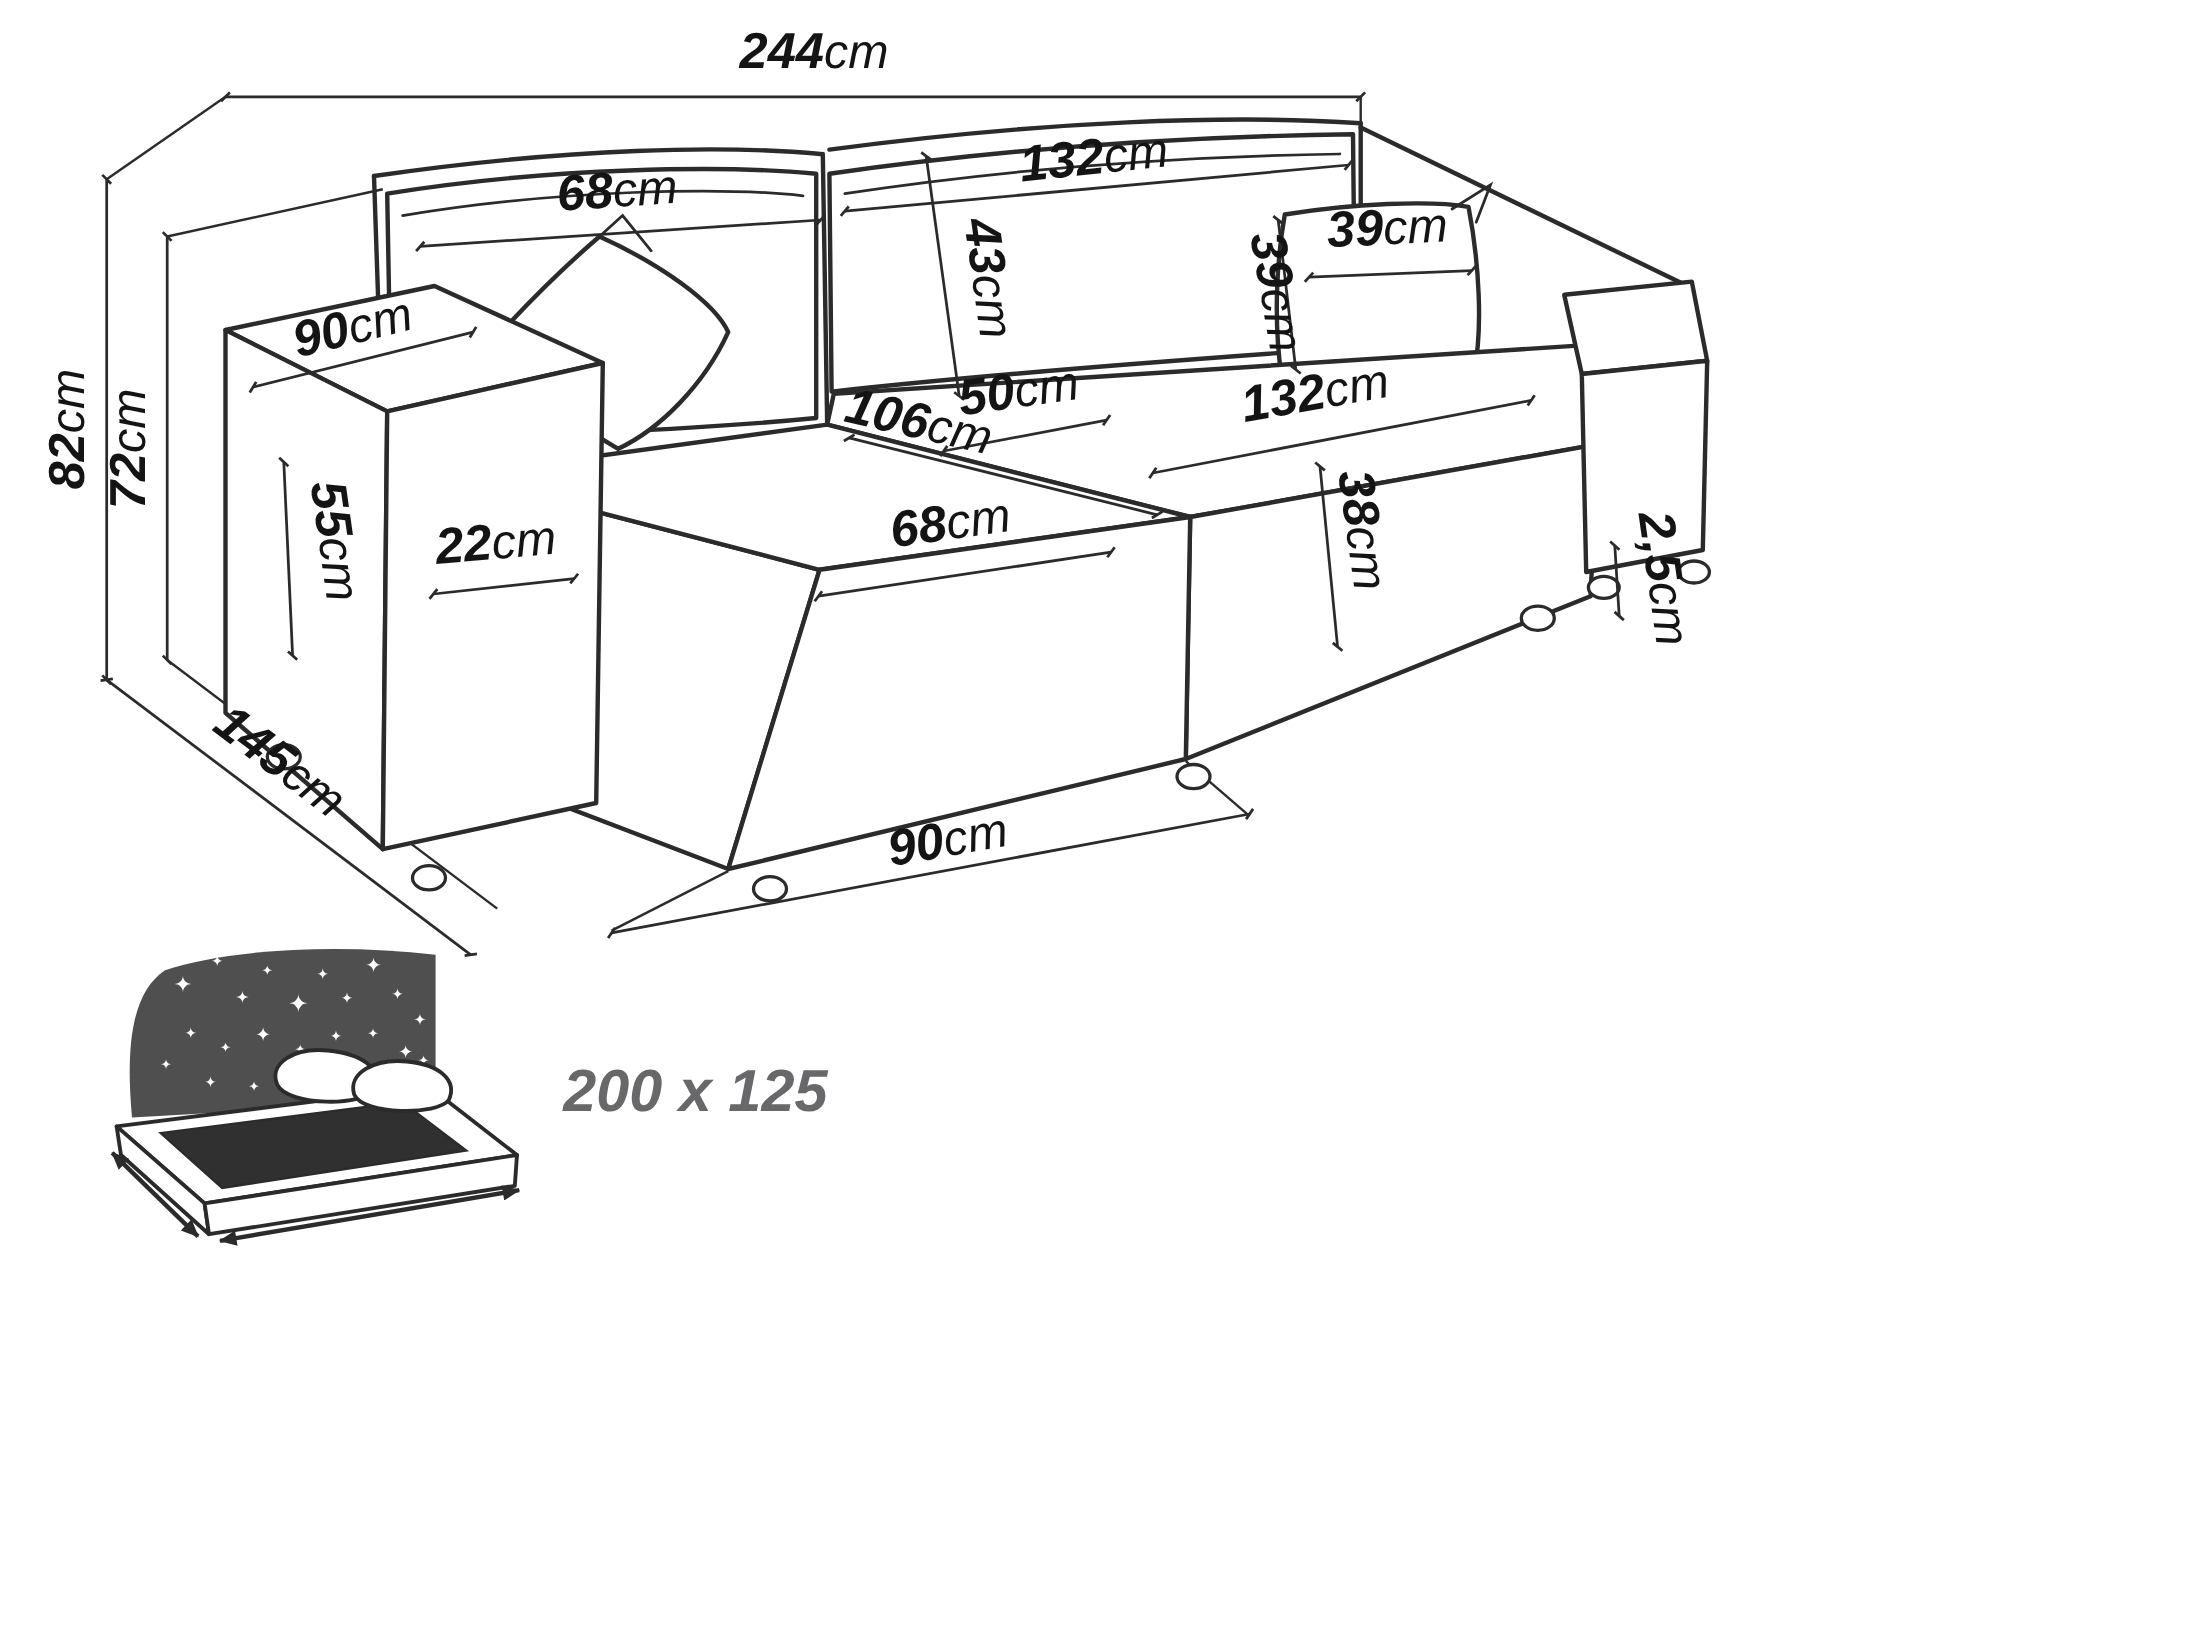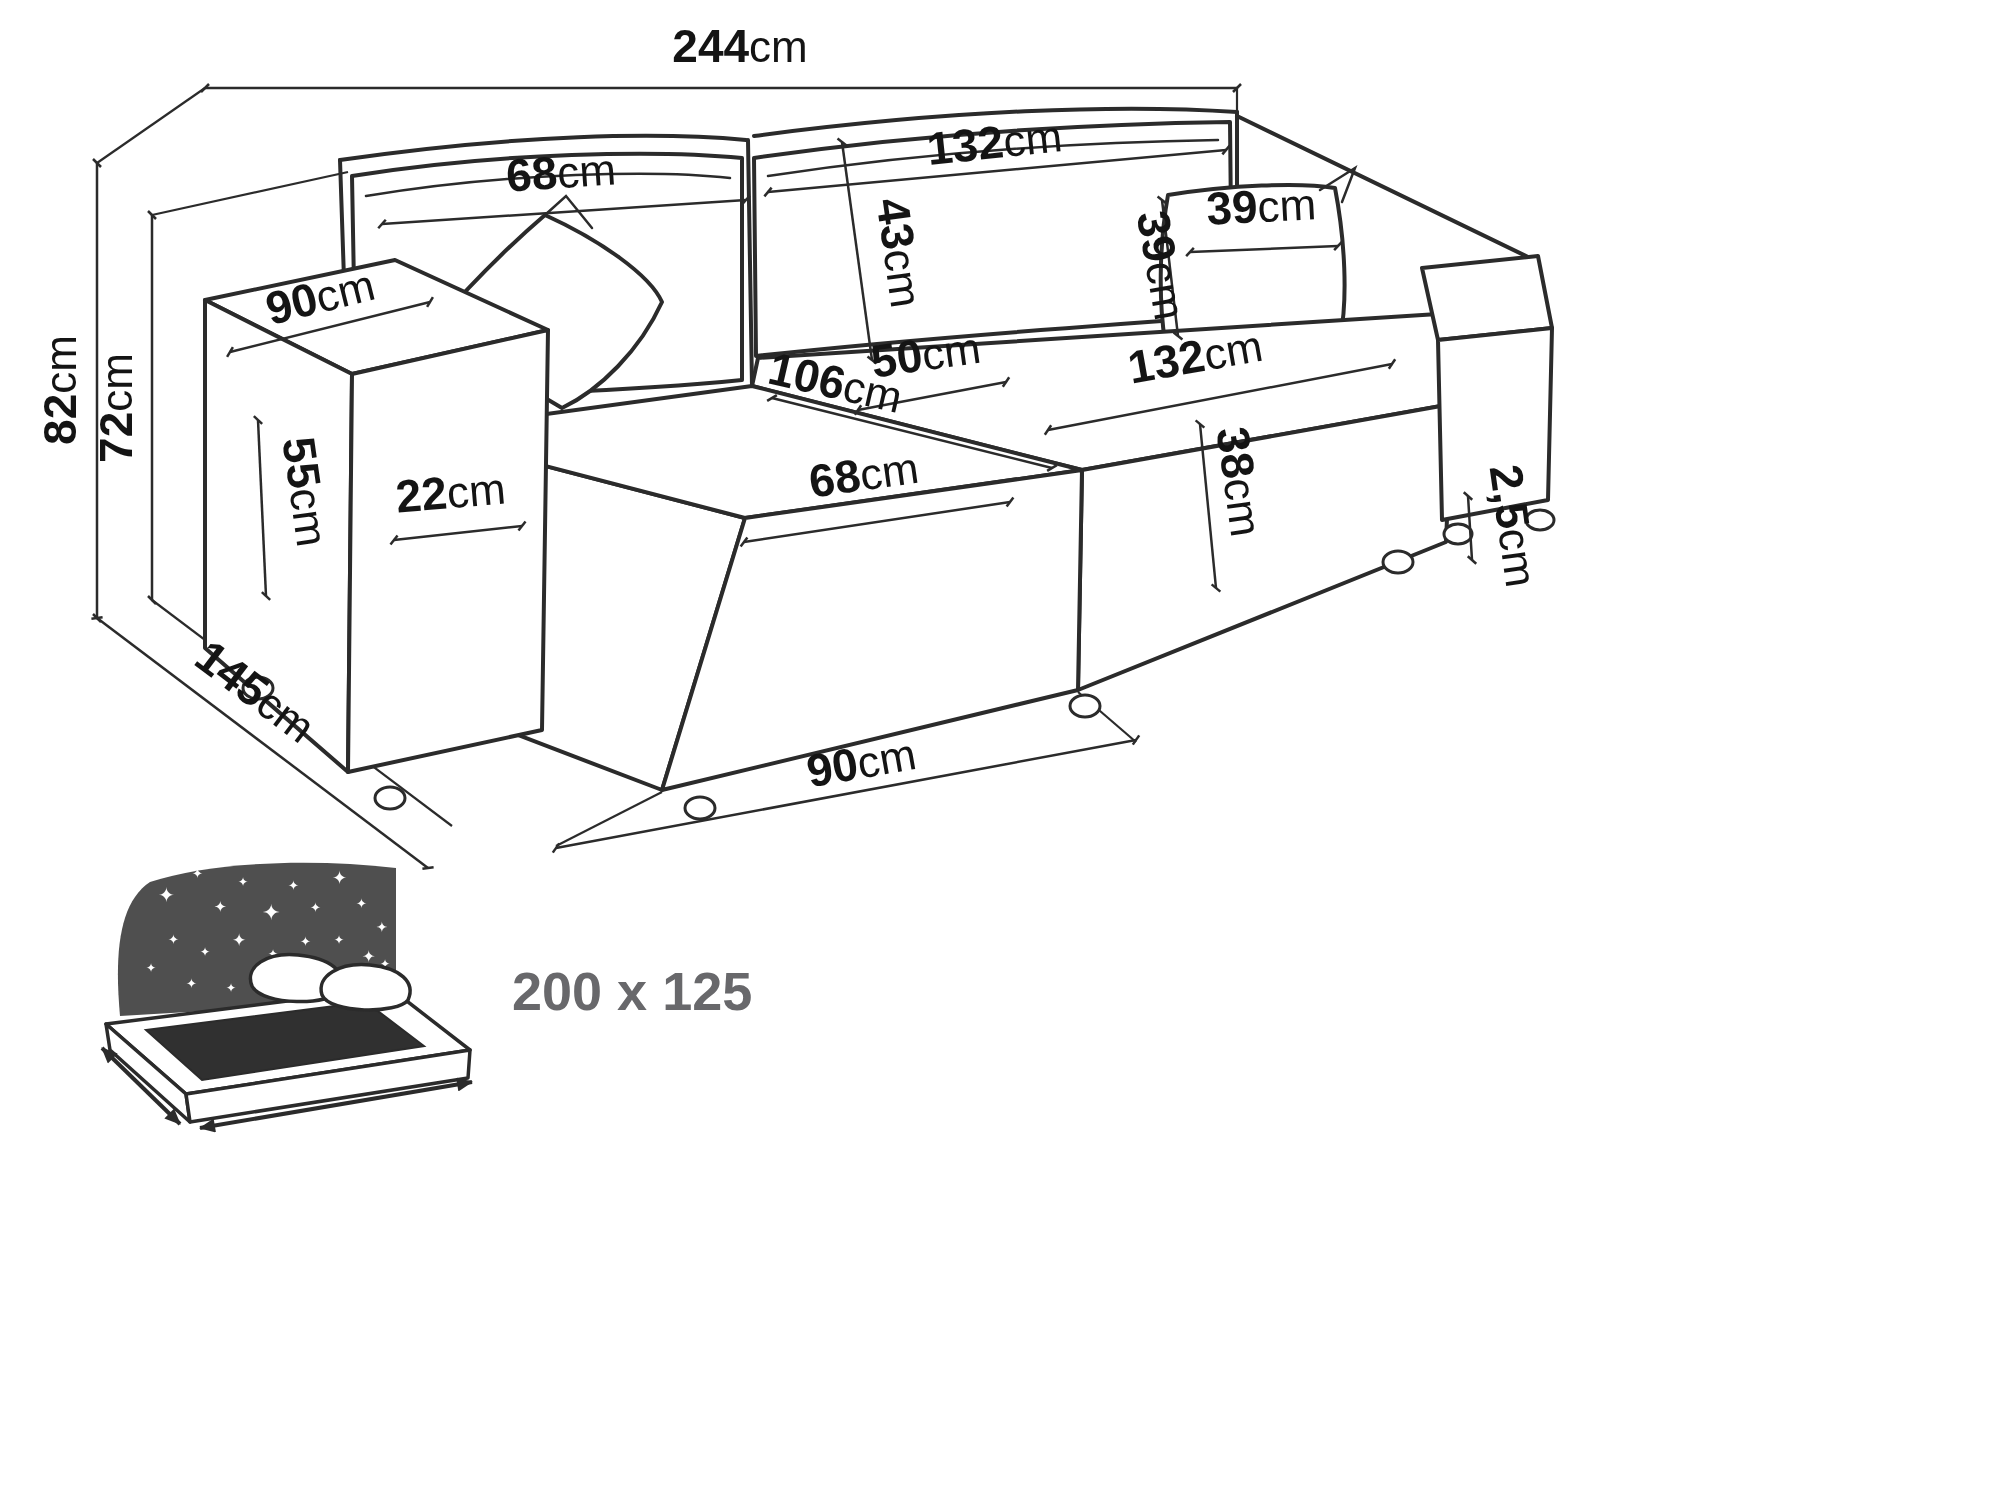--- a/index.html
+++ b/index.html
@@ -1,20 +1,20 @@
 <!DOCTYPE html>
 <html style="--line: #2b2b2b; --text: #141414; --sleeping-text: #68686b; --headboard: #4f4f4f; --storage: #303030; --background: #ffffff;"><head>
 <meta charset="utf-8">
 <style>
   :root{
     --line:#2b2b2b; --text:#141414; --sleeping-text:#68686b;
     --headboard:#4f4f4f; --storage:#303030; --background:#ffffff;
   }
   html,body{margin:0;padding:0;background:var(--background);}
-  .canvas{width:2000px;height:1352px;background:var(--background);}
+  .canvas{width:2000px;height:1352px;background:var(--background);font-style:italic;}
   svg{display:block;}
   .sofa{fill:#ffffff;stroke:var(--line);stroke-width:4;stroke-linejoin:round;stroke-linecap:round;}
   .sofa-line{fill:none;stroke:var(--line);stroke-width:4;stroke-linejoin:round;stroke-linecap:round;}
   .sofa-thin{fill:none;stroke:var(--line);stroke-width:2.5;stroke-linecap:round;}
   .dim{fill:none;stroke:var(--line);stroke-width:2.5;}
   .ext{fill:none;stroke:var(--line);stroke-width:2.2;}
   .dim-text{font-family:"Liberation Sans",sans-serif;font-weight:700;font-size:46px;fill:var(--text);}
   .dim-unit{font-weight:400;font-size:44px;}
   .foot{fill:#ffffff;stroke:var(--line);stroke-width:3;}
   .bed-dark{fill:var(--headboard);stroke:none;}

